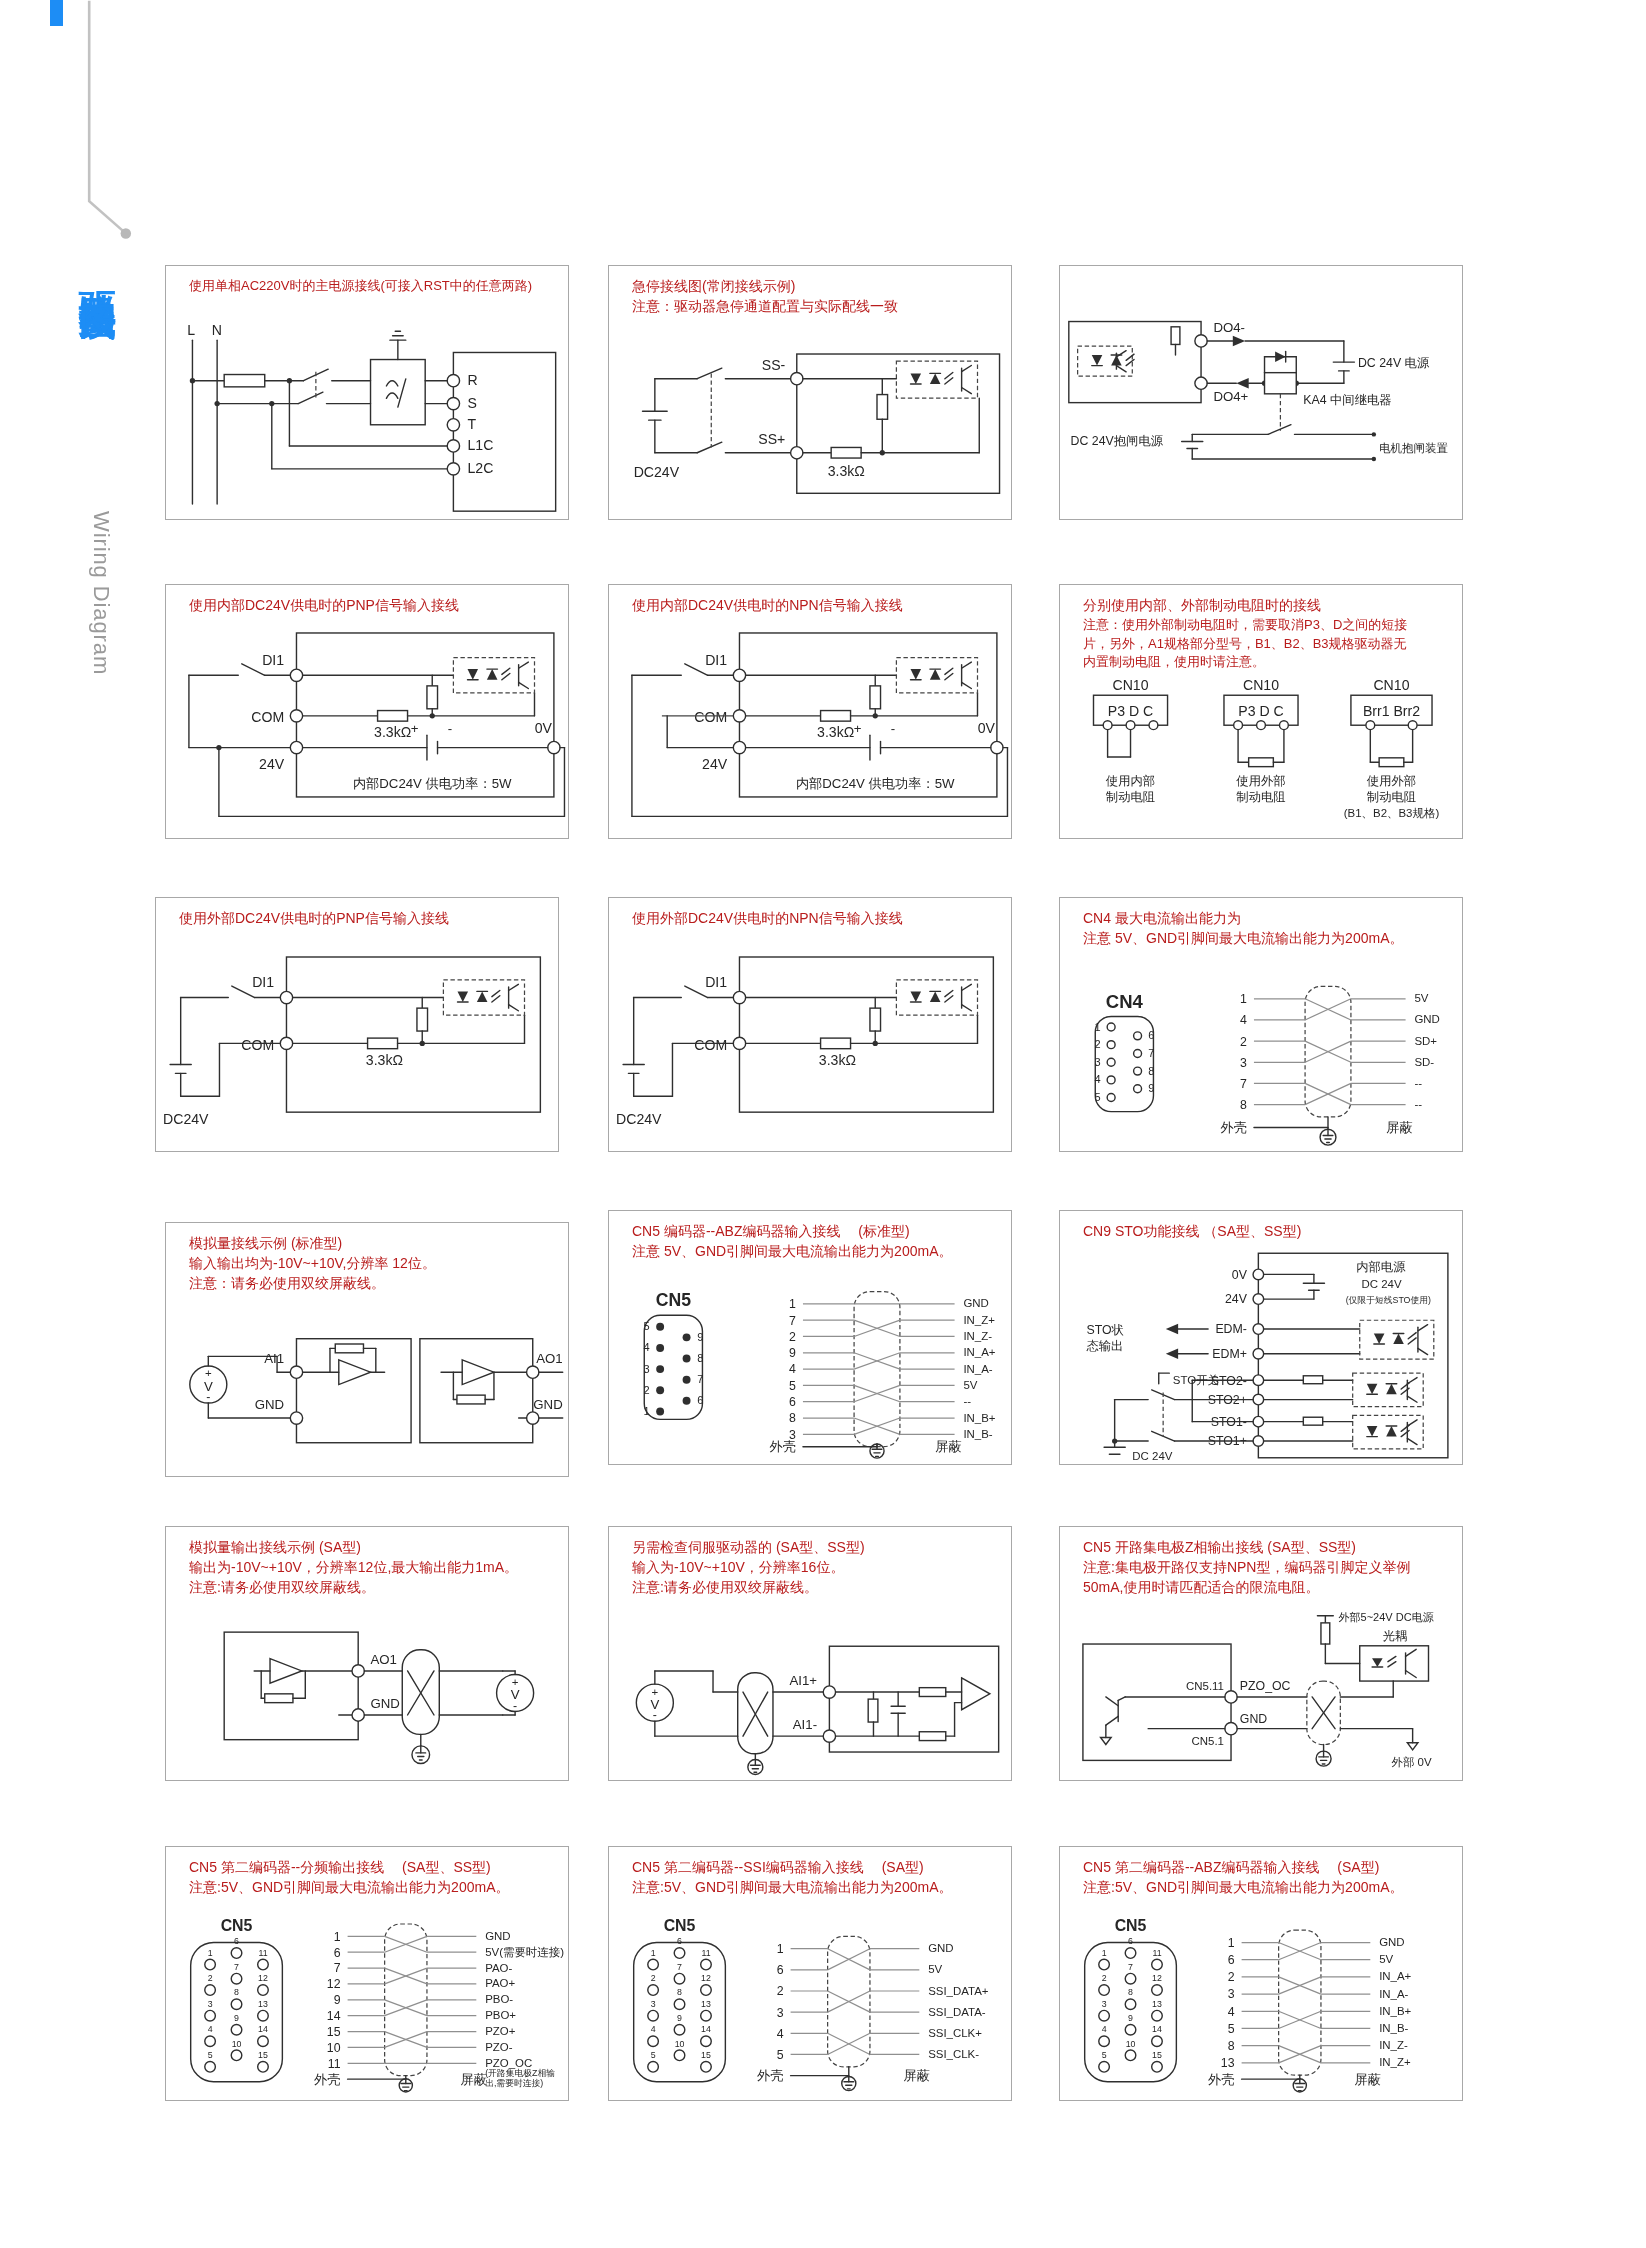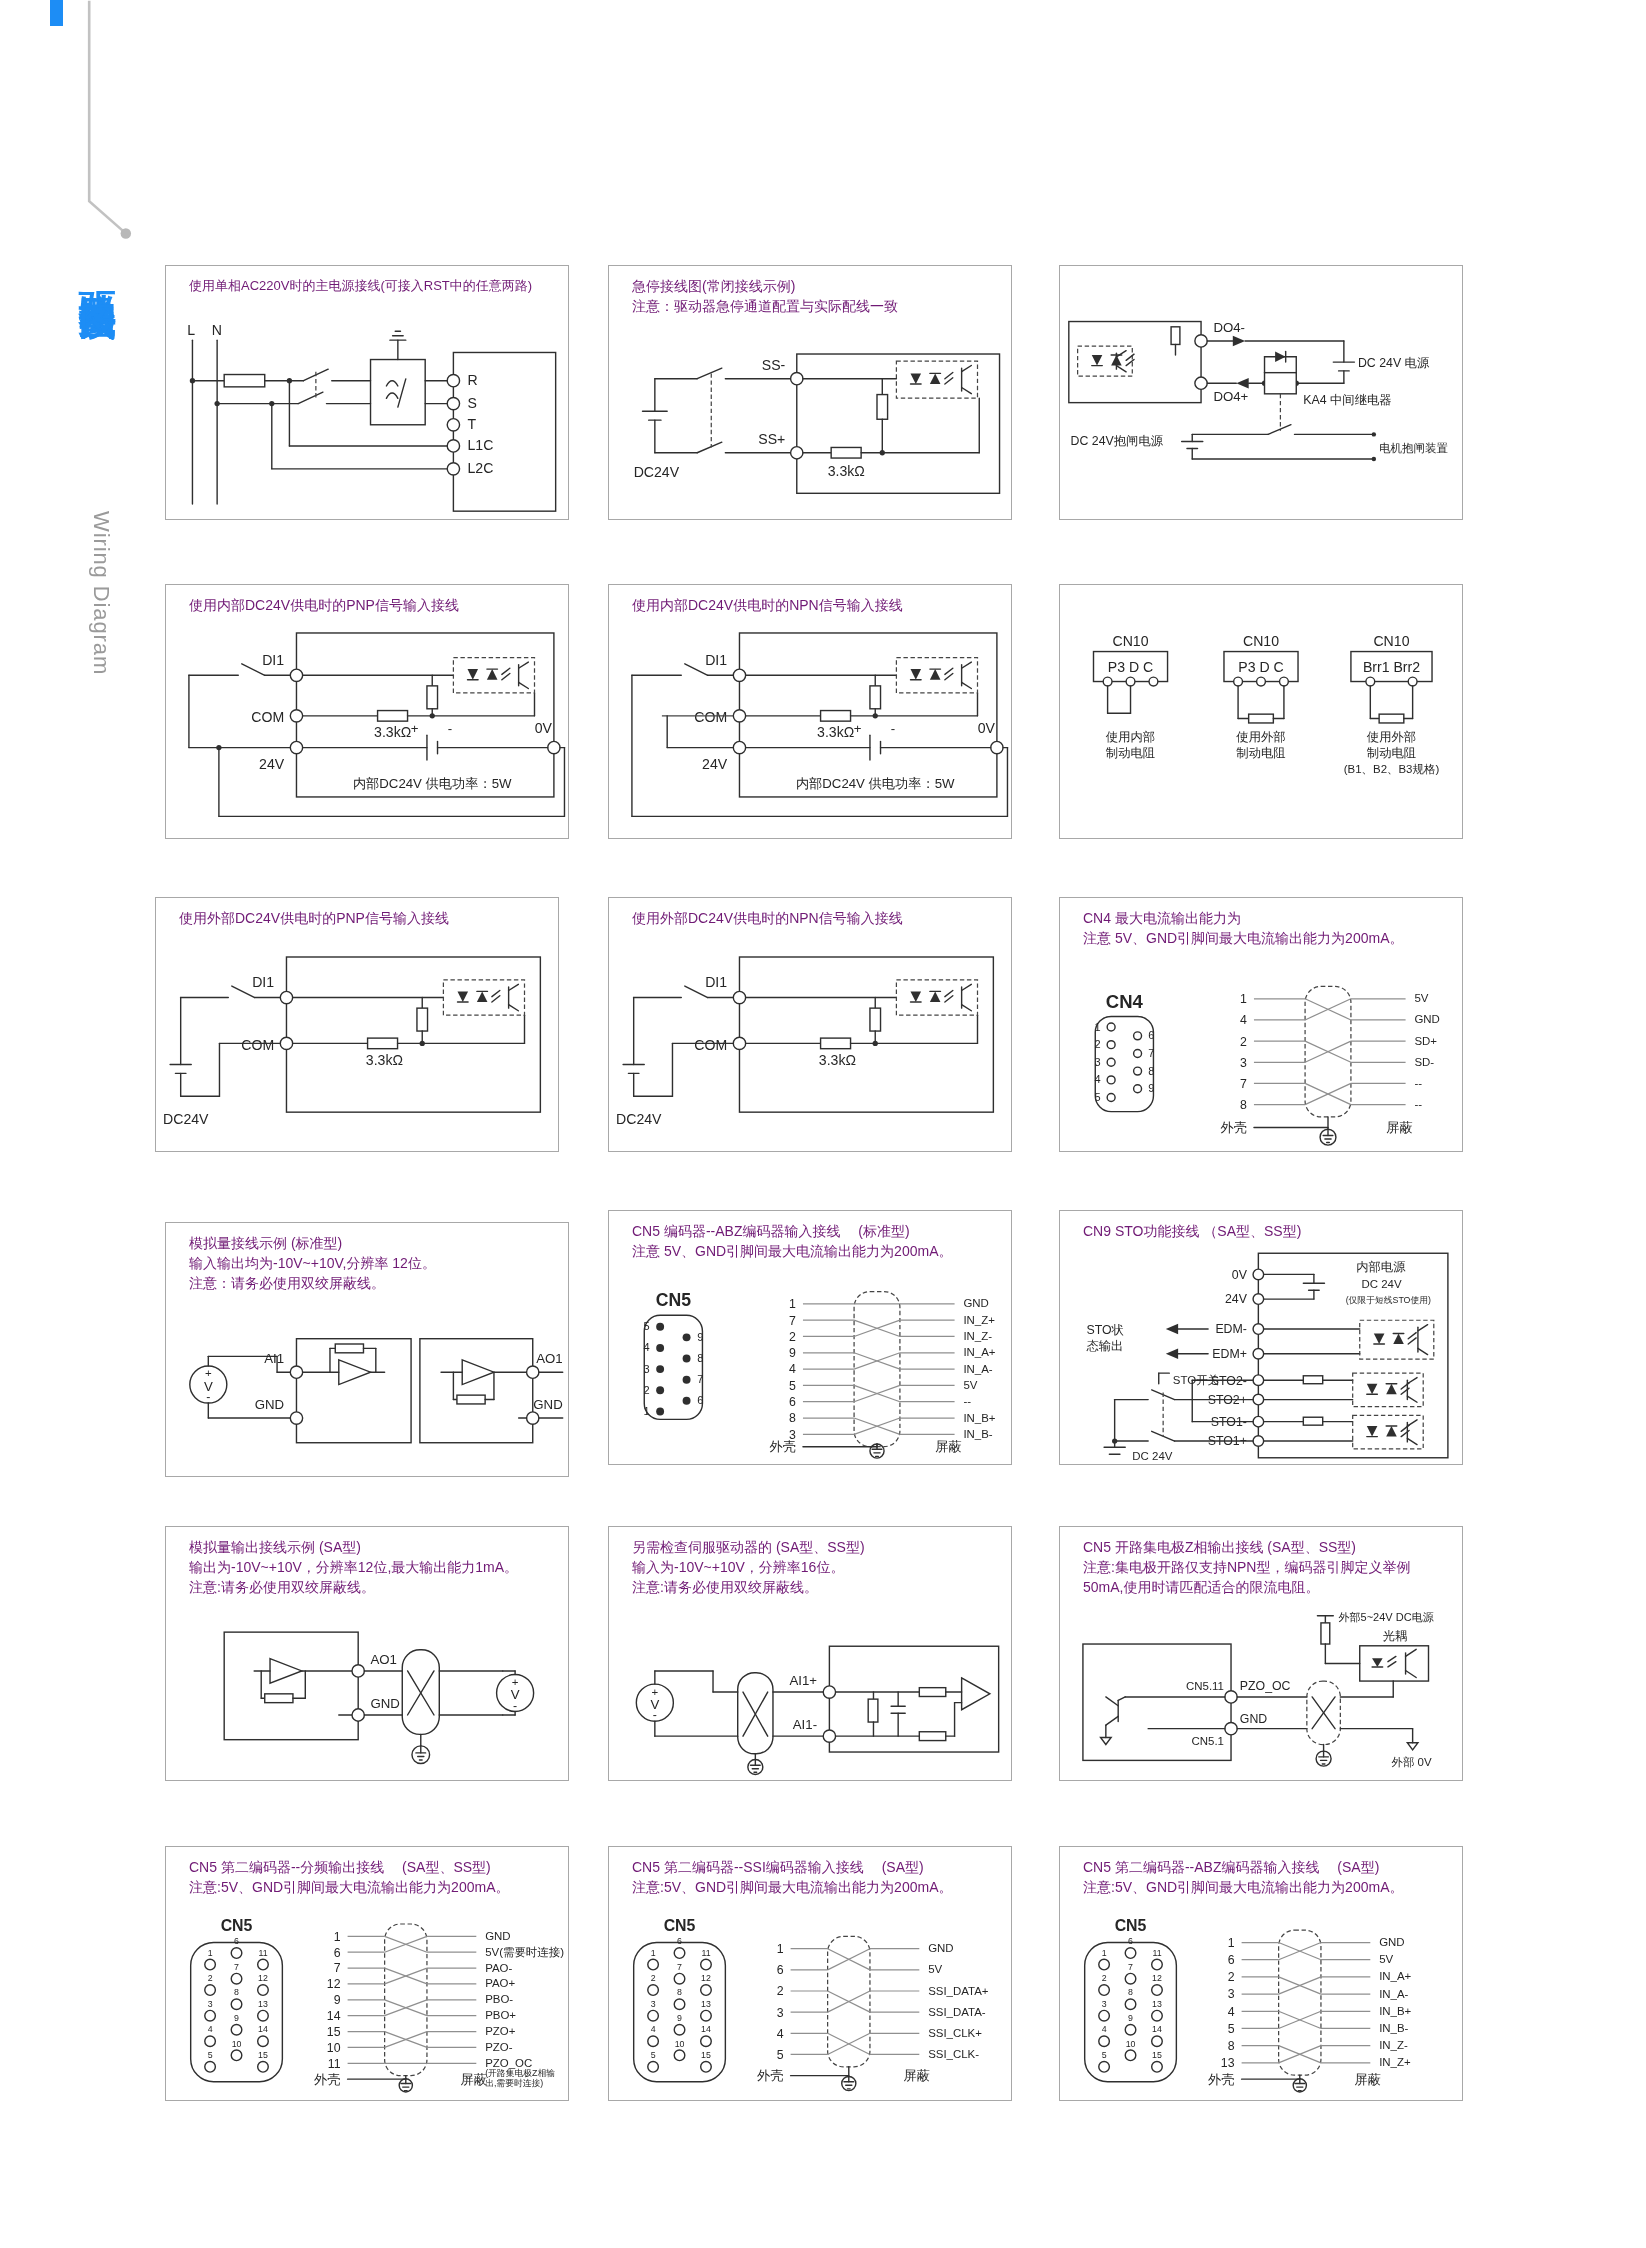--- a/index.html
+++ b/index.html
@@ -5,21 +5,21 @@
   html,body{margin:0;padding:0;background:#fff;}
   body{width:1647px;height:2248px;position:relative;font-family:"Liberation Sans",sans-serif;overflow:hidden;}
   .corner-mark{position:absolute;left:50px;top:0;width:13px;height:26px;background:#1d8df5;}
   .decor-svg{position:absolute;left:77px;top:0;}
   .v-title-cn{position:absolute;left:72px;top:262px;writing-mode:vertical-rl;text-orientation:upright;
     font-size:37px;font-weight:700;color:#1d8df5;letter-spacing:2.6px;}
   .v-title-en{position:absolute;left:88px;top:511px;writing-mode:vertical-rl;
     font-size:22px;color:#9a9a9a;letter-spacing:0.9px;}
   .panel{position:absolute;width:404px;height:255px;border:1.8px solid #a8a8a8;background:#fff;
     box-sizing:border-box;display:flex;flex-direction:column;}
-  .panel-title{padding:11.4px 8.8px 0 23px;font-size:14px;color:#701a75;line-height:1.42;}
+  .panel-title{padding:11.4px 8.8px 0 23px;font-size:14px;color:#b91c1c;line-height:1.42;}
   .panel-title div{white-space:nowrap;}
   .panel-title .small{font-size:13px;}
   .diag{flex:1;width:100%;min-height:0;}
   svg text{font-family:"Liberation Sans",sans-serif;fill:#262626;}
   .w{stroke:#2f2f2f;stroke-width:1.6;fill:none;stroke-linecap:round;}
   .wg{stroke:#8f8f8f;stroke-width:1.4;fill:none;}
   .wd{stroke:#444;stroke-width:1.4;fill:none;stroke-dasharray:5 3;}
   .wf{fill:#2f2f2f;stroke:none;}
   .term{fill:#fff;stroke:#2f2f2f;stroke-width:1.6;}
   .dot{fill:#2f2f2f;stroke:none;}
@@ -331,20 +331,26 @@
         <line x1="308" y1="139" x2="308" y2="153" class="w"></line>
       <line x1="308" y1="146" x2="433" y2="146" class="w"></line>
       <text x="282" y="130" class="t15" text-anchor="middle">+</text>
       <text x="322" y="130" class="t15" text-anchor="middle">-</text>
       <text x="212" y="192" class="t15">内部DC24V 供电功率：5W</text>
     </g>
   </svg>
 </div>
 
 <div class="panel" style="left:1059px;top:584px">
+  <div class="panel-title">
+    <div>分别使用内部、外部制动电阻时的接线</div>
+    <div class="small">注意：使用外部制动电阻时，需要取消P3、D之间的短接</div>
+    <div class="small">片，另外，A1规格部分型号，B1、B2、B3规格驱动器无</div>
+    <div class="small">内置制动电阻，使用时请注意。</div>
+  </div>
   <svg class="diag" viewBox="0 0 456 180">
     <g>
       <text x="80" y="16" class="t16" text-anchor="middle">CN10</text>
       <rect x="38" y="22" width="84" height="34" class="w"></rect>
       <text x="80" y="45" class="t16" text-anchor="middle">P3 D  C</text>
       <circle cx="54" cy="56" r="5" class="term"></circle>
         <circle cx="80" cy="56" r="5" class="term"></circle>
         <circle cx="106" cy="56" r="5" class="term"></circle>
       <line x1="54" y1="61" x2="54" y2="92" class="w"></line>
         <line x1="54" y1="92" x2="80" y2="92" class="w"></line>

